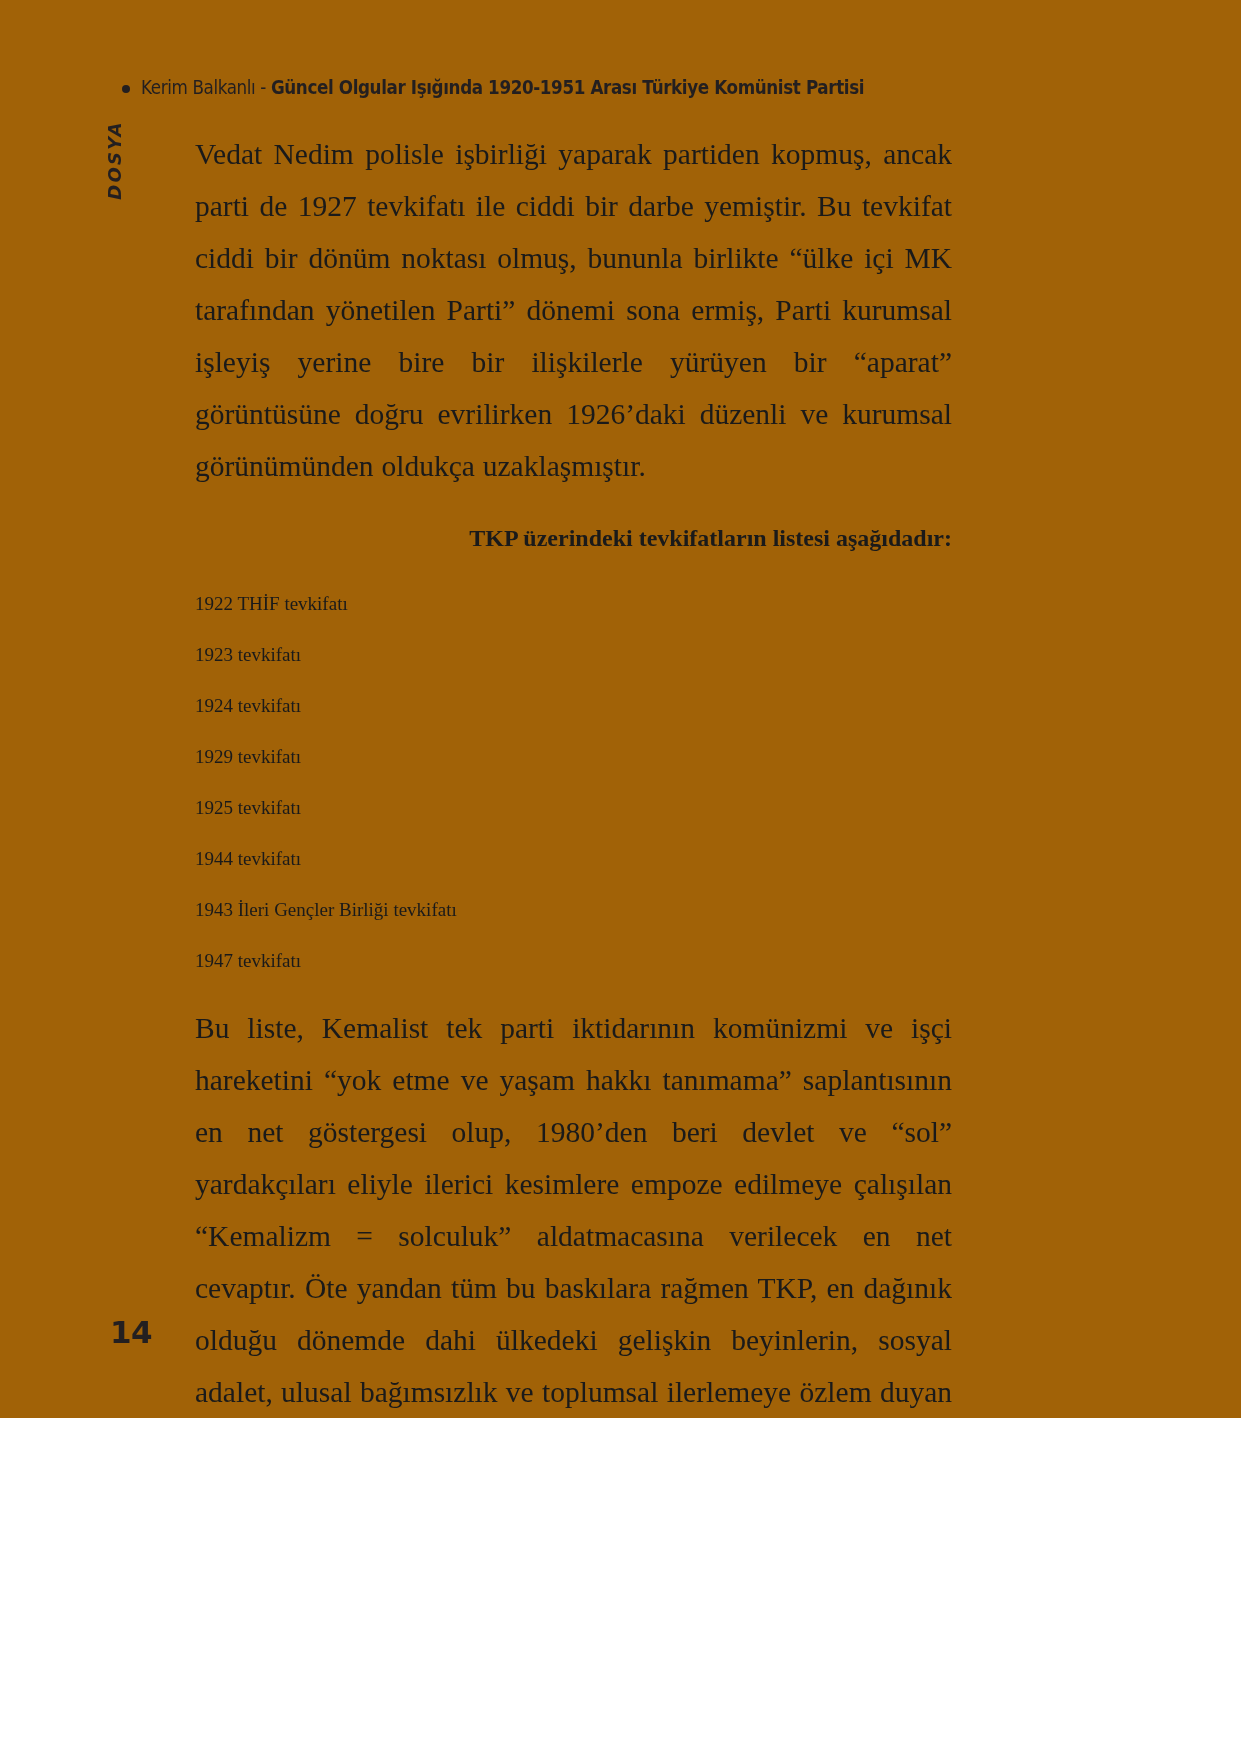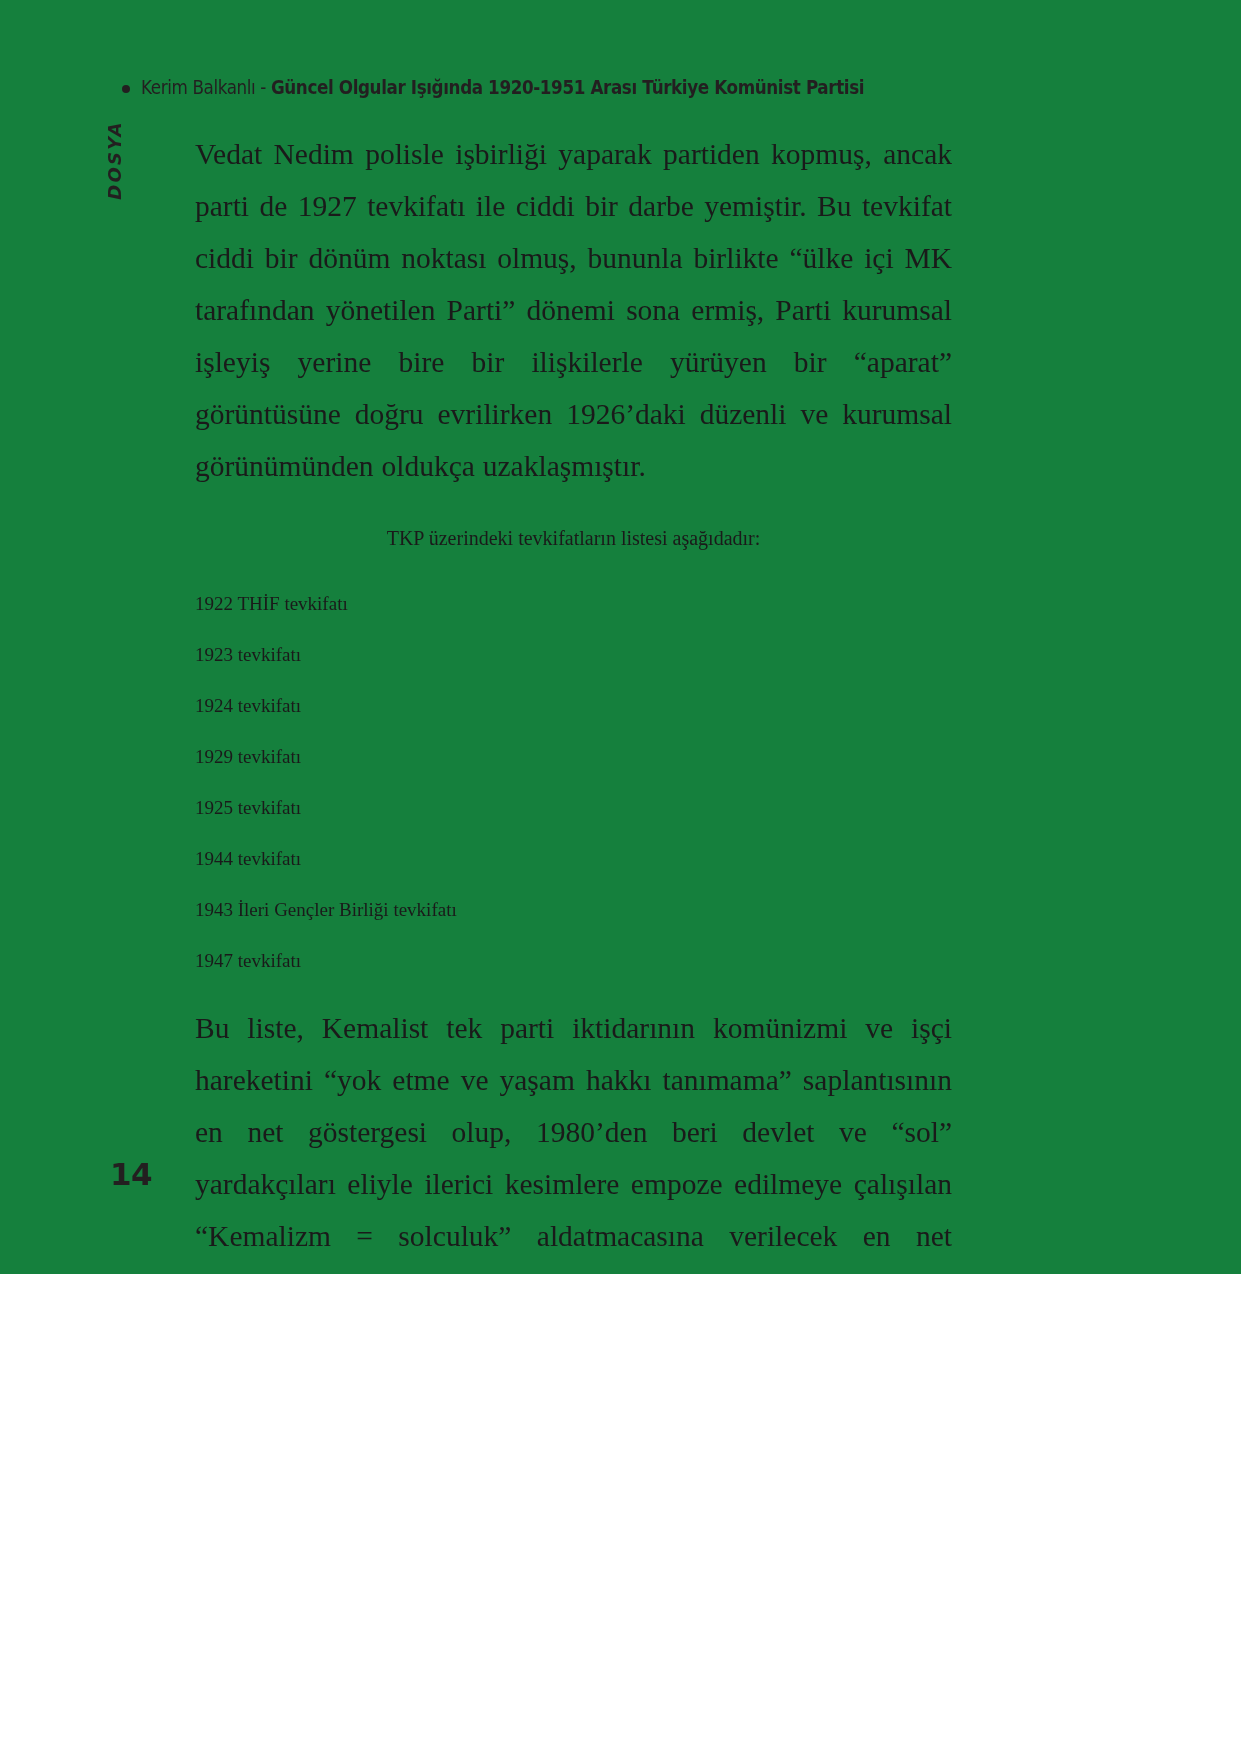--- a/index.html
+++ b/index.html
@@ -3,22 +3,22 @@
 <meta charset="utf-8">
 <style>
   html, body {
     margin: 0;
     padding: 0;
     background: #ffffff;
   }
   .page {
     position: relative;
     width: 1241px;
-    height: 1274px;
-    background: #15803d;
+    height: 1418px;
+    background: #a16207;
     overflow: hidden;
     font-family: "Liberation Serif", "DejaVu Serif", serif;
     color: #1a1a1a;
   }
 
   
   .running-header {
     position: absolute;
     left: 122px;
     top: 76px;
@@ -94,43 +94,44 @@
     text-justify: inter-word;
     hyphens: manual;
     word-spacing: 0.5px;
   }
   p.body-para.last {
     margin-bottom: 0;
   }
 
   p.lead-in {
     margin: 16px 0 14px 0;
-    font-size: 20px;
+    font-size: 24px;
     line-height: 52px;
-    text-align: center;
+    text-align: right;
+    font-weight: bold;
   }
 
   ul.tevkifat-list {
     list-style: none;
     margin: 0 0 16px 0;
     padding: 0;
   }
   ul.tevkifat-list li {
     font-size: 19px;
     line-height: 51px;
     text-align: left;
     margin: 0;
     padding: 0;
   }
 
   
   .folio {
     position: absolute;
     left: 110px;
-    bottom: 82px;
+    bottom: 68px;
     font-family: "DejaVu Sans", "Liberation Sans", sans-serif;
     font-weight: 700;
     font-size: 31px;
     color: #231f20;
     letter-spacing: -0.5px;
   }
 </style>
 </head>
 <body>
 

